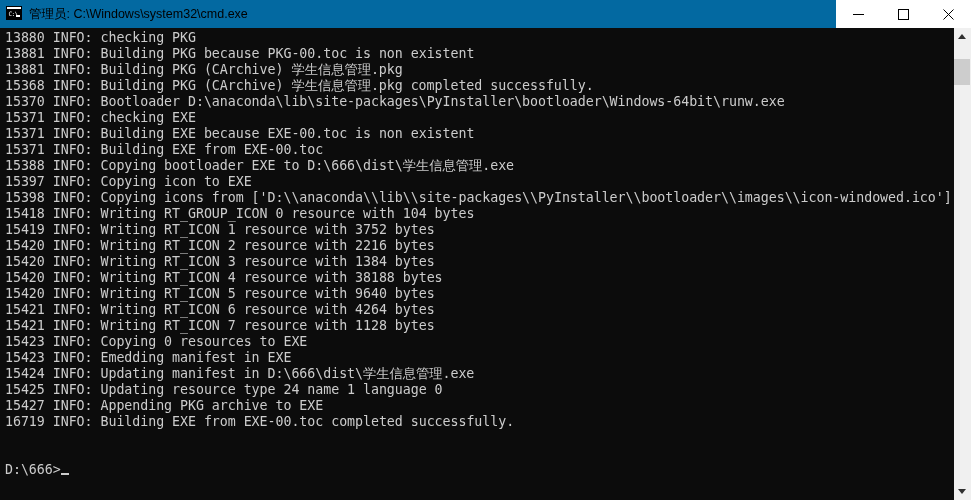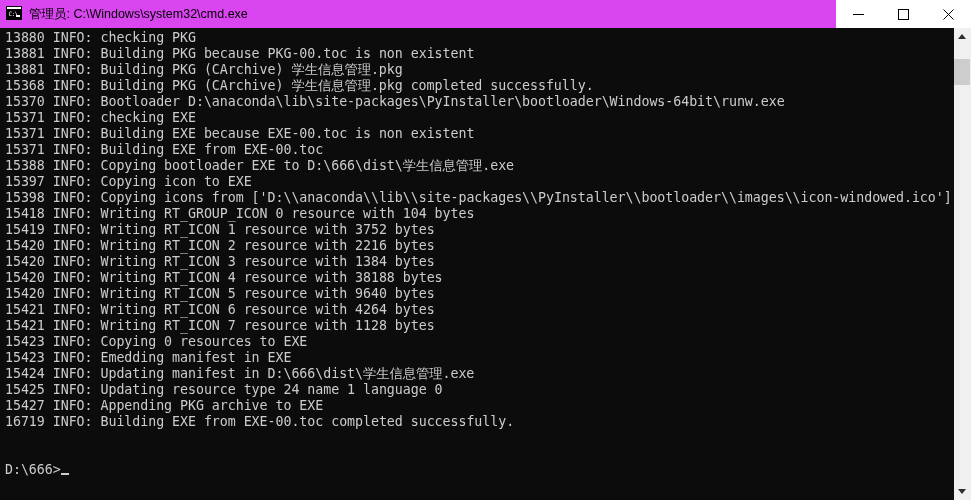--- a/index.html
+++ b/index.html
@@ -20,21 +20,21 @@
     height: 500px;
     background: #0c0c0c;
     display: flex;
     flex-direction: column;
   }
 
   
   #titlebar {
     height: 28px;
     min-height: 28px;
-    background: #d946ef;
+    background: #0369a1;
     display: flex;
     align-items: center;
     position: relative;
     z-index: 5;
   }
   #title-icon {
     width: 16px;
     height: 16px;
     margin-left: 6px;
     margin-right: 7px;

